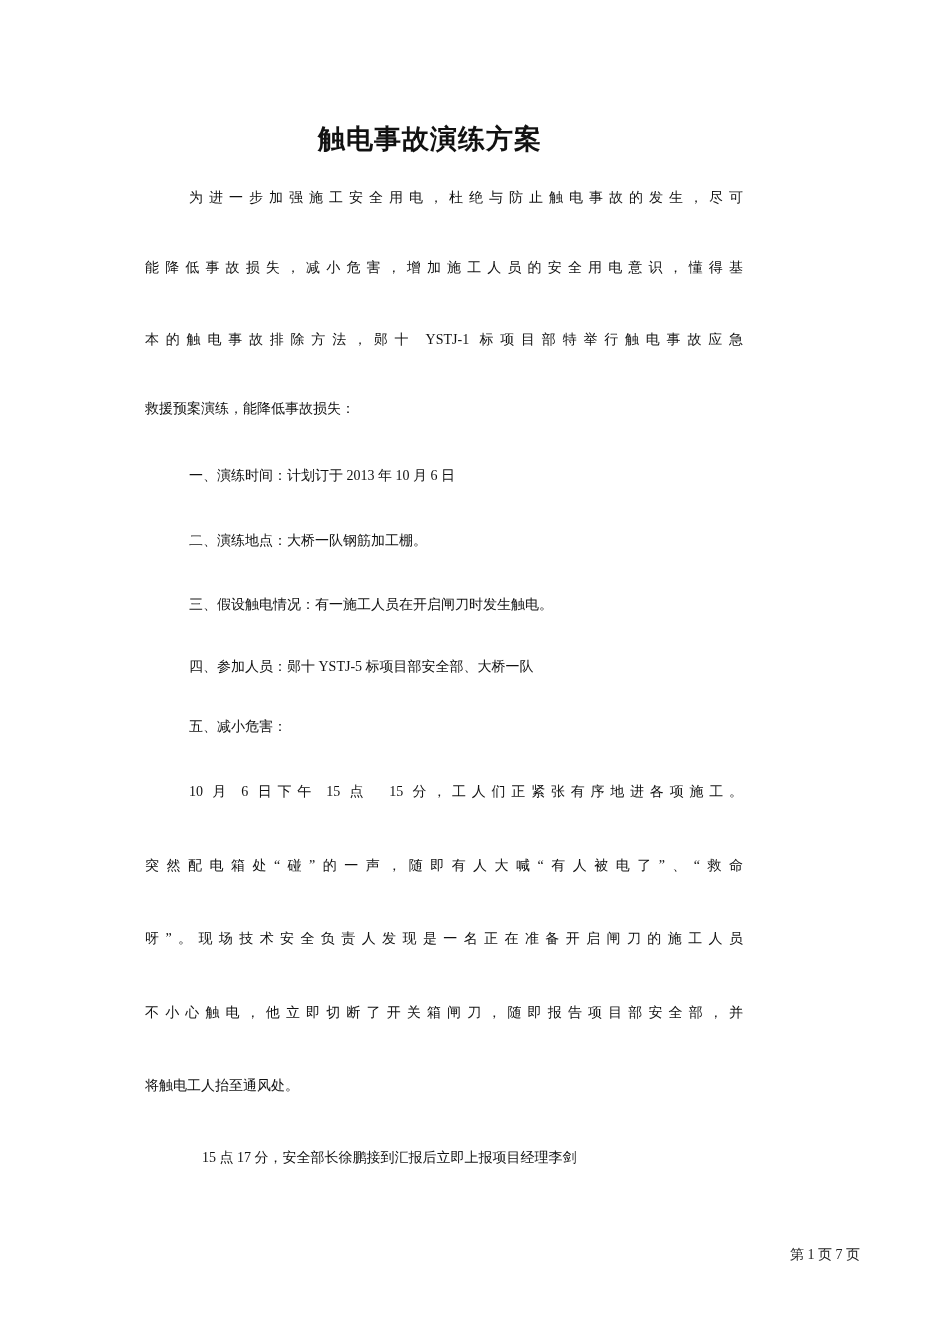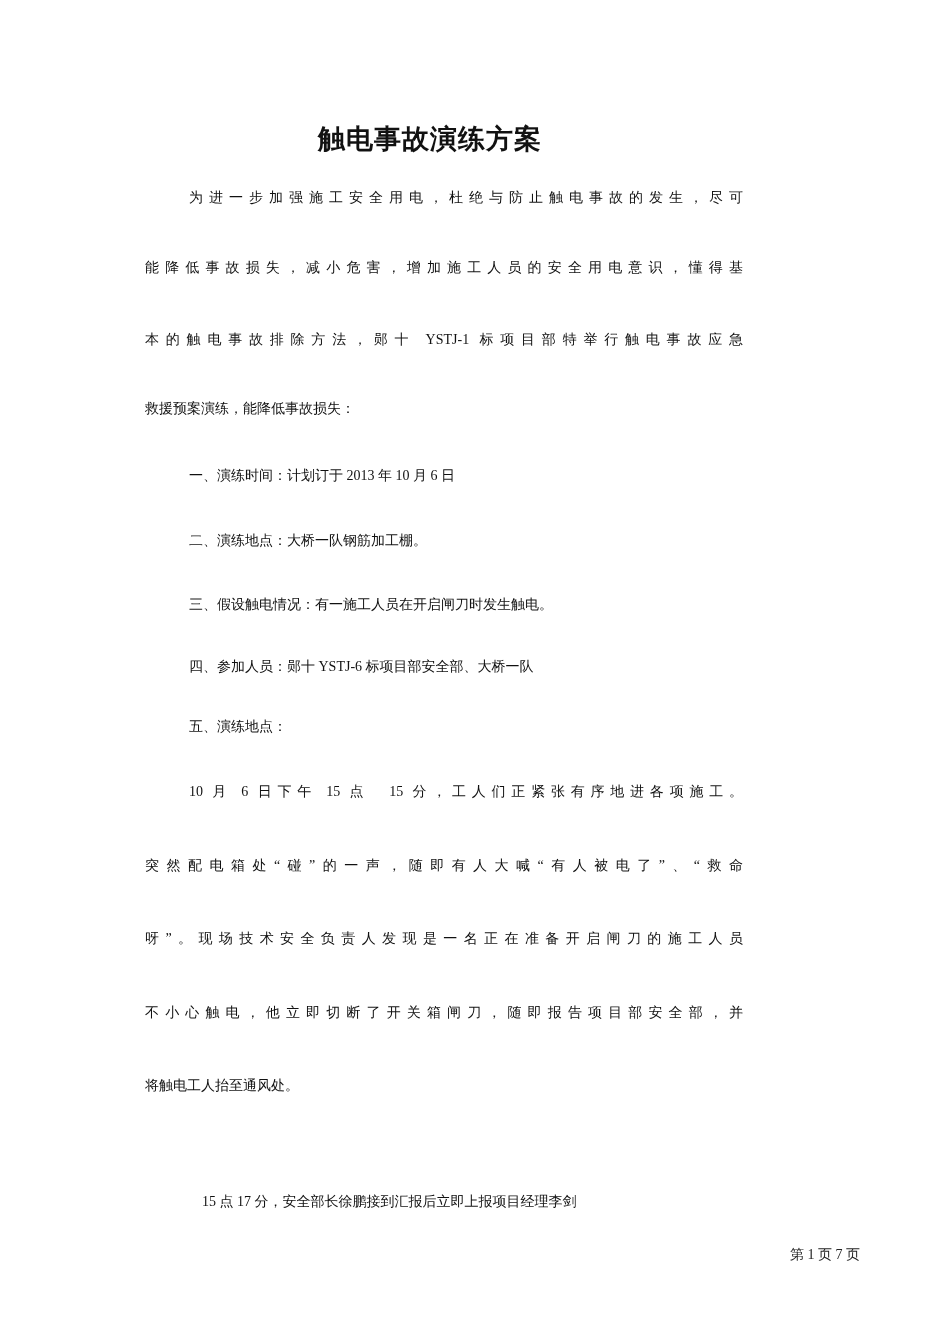--- a/index.html
+++ b/index.html
@@ -35,21 +35,21 @@
     font-size: 14px;
     line-height: 36px;
     white-space: pre-wrap;
   }
   .just {
     text-align: justify;
     text-align-last: justify;
     text-justify: inter-character;
   }
   .ind { text-indent: 44px; }
-  .ind-lg { text-indent: 57px; margin-top: 44px; }
+  .ind-lg { text-indent: 57px; }
   .footer {
     position: absolute;
     top: 1246px;
     left: 0;
     width: 100%;
     text-align: right;
     font-size: 14px;
     line-height: 18px;
     color: #222222;
   }
@@ -62,22 +62,22 @@
   <div class="doc-title">触电事故演练方案</div>
 
   <div class="line ind just" style="top:180px">为进一步加强施工安全用电，杜绝与防止触电事故的发生，尽可</div>
   <div class="line just" style="top:250px">能降低事故损失，减小危害，增加施工人员的安全用电意识，懂得基</div>
   <div class="line just" style="top:322px">本的触电事故排除方法，郧十 YSTJ-1 标项目部特举行触电事故应急</div>
   <div class="line" style="top:391px">救援预案演练，能降低事故损失：</div>
 
   <div class="line ind" style="top:458px">一、演练时间：计划订于 2013 年 10 月 6 日</div>
   <div class="line ind" style="top:523px">二、演练地点：大桥一队钢筋加工棚。</div>
   <div class="line ind" style="top:587px">三、假设触电情况：有一施工人员在开启闸刀时发生触电。</div>
-  <div class="line ind" style="top:649px">四、参加人员：郧十 YSTJ-6 标项目部安全部、大桥一队</div>
-  <div class="line ind" style="top:709px">五、演练地点：</div>
+  <div class="line ind" style="top:649px">四、参加人员：郧十 YSTJ-5 标项目部安全部、大桥一队</div>
+  <div class="line ind" style="top:709px">五、减小危害：</div>
 
   <div class="line ind just" style="top:774px">10 月 6 日下午 15 点　15 分，工人们正紧张有序地进各项施工。</div>
   <div class="line just" style="top:921px">呀”。现场技术安全负责人发现是一名正在准备开启闸刀的施工人员</div>
   <div class="line just" style="top:848px">突然配电箱处“碰”的一声，随即有人大喊“有人被电了”、“救命</div>
   <div class="line just" style="top:995px">不小心触电，他立即切断了开关箱闸刀，随即报告项目部安全部，并</div>
   <div class="line" style="top:1068px">将触电工人抬至通风处。</div>
   <div class="line ind-lg" style="top:1140px">15 点 17 分，安全部长徐鹏接到汇报后立即上报项目经理李剑</div>
 
   <div class="footer">第 1 页 7 页</div>
 

